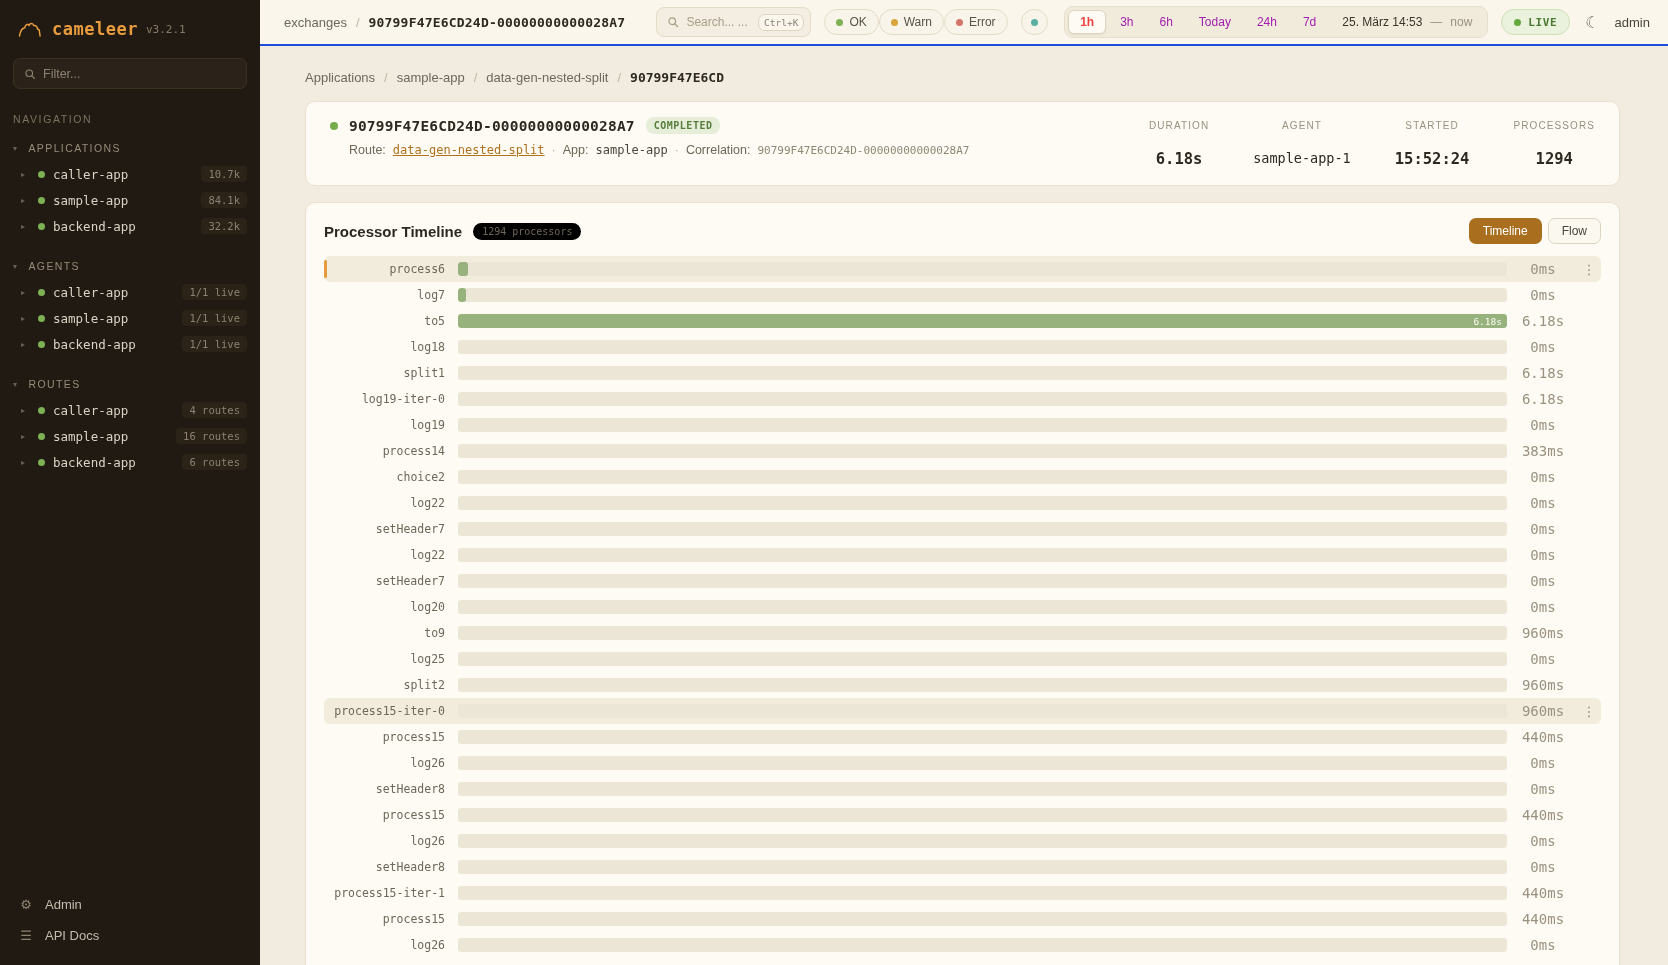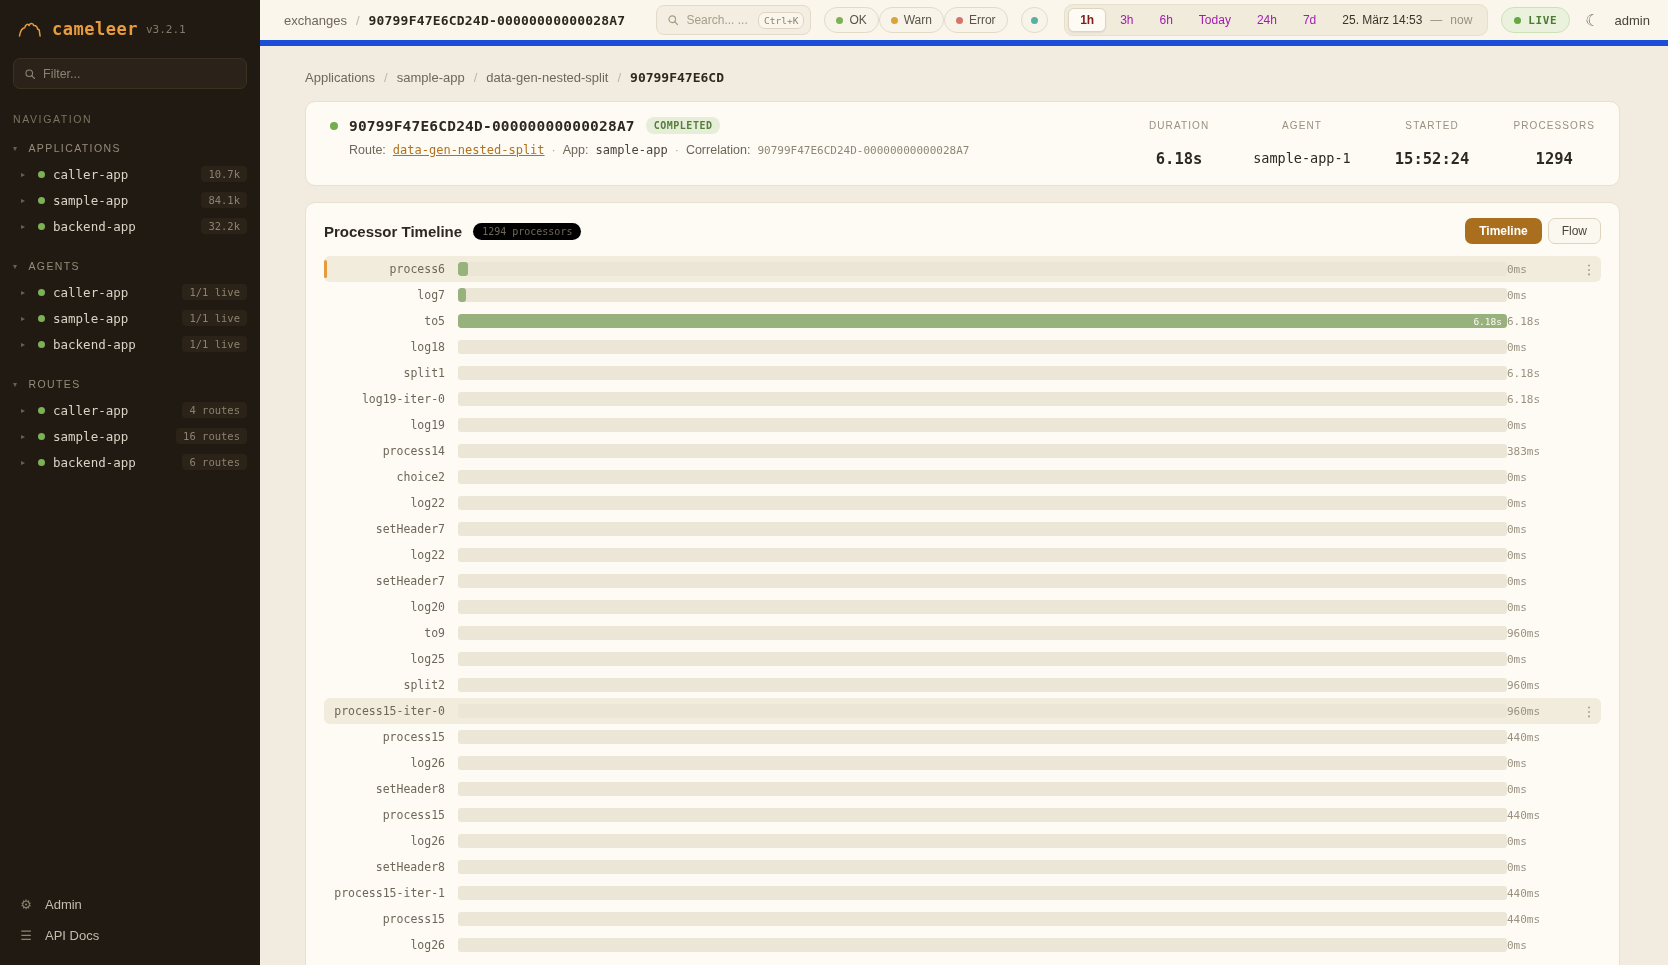--- a/index.html
+++ b/index.html
@@ -26,37 +26,37 @@
   .item-caret { font-size: 8px; color: #6a6052; width: 9px; }
   .item-dot { width: 7px; height: 7px; border-radius: 50%; background: #7cb154; flex-shrink: 0; }
   .item-label { font-family: "DejaVu Sans Mono", monospace; font-size: 12.5px; color: #d9d3c5; flex: 1; }
   .item-badge { font-family: "DejaVu Sans Mono", monospace; font-size: 10.5px; color: #8d8271; background: #2b2318; border-radius: 4px; padding: 2px 7px; }
   .sidebar-footer { margin-top: auto; padding: 8px 8px 0; }
   .foot-item { display: flex; align-items: center; gap: 11px; padding: 8px 10px; color: #c3bcae; font-size: 13px; cursor: pointer; border-radius: 6px; }
   .foot-icon { color: #8d8271; font-size: 13px; width: 16px; text-align: center; }
 
   
   .main { flex: 1; display: flex; flex-direction: column; height: 100%; overflow: hidden; }
-  .topbar { height: 46px; min-height: 46px; display: flex; align-items: center; gap: 13px; padding: 0 18px 0 24px; background: #faf6ec; border-bottom: 6px solid #1d4ed8; }
+  .topbar { height: 46px; min-height: 46px; display: flex; align-items: center; gap: 13px; padding: 0 18px 0 24px; background: #faf6ec; border-bottom: 2px solid #1d4ed8; }
   .crumb-top { display: flex; align-items: center; gap: 9px; white-space: nowrap; }
   .crumb-sec { color: #6f675a; cursor: pointer; }
   .crumb-sep { color: #c0b7a4; }
   .crumb-id { font-family: "DejaVu Sans Mono", monospace; font-weight: bold; font-size: 13px; color: #2e2920; letter-spacing: .2px; }
   .searchbar { display: flex; align-items: center; gap: 7px; background: #f3eee1; border: 1px solid #e3dbc7; border-radius: 8px; height: 30px; padding: 0 6px 0 10px; width: 155px; cursor: text; margin-left: 18px; }
   .searchbar svg { flex-shrink: 0; }
   .search-ph { color: #a79d89; font-size: 12px; flex: 1; white-space: nowrap; overflow: hidden; }
   .kbd { border: 1px solid #ddd5c1; border-radius: 7px; font-size: 9.5px; color: #8d8474; padding: 2px 5px; background: #faf6ec; font-family: "DejaVu Sans Mono", monospace; white-space: nowrap; }
   .chips { display: flex; }
   .chip { display: flex; align-items: center; gap: 6px; border: 1px solid #e3dbc7; background: #f8f4e9; border-radius: 14px; height: 26px; padding: 0 11px; font-size: 12px; color: #5a5347; cursor: pointer; }
   .chip-dot { width: 7px; height: 7px; border-radius: 50%; background: #999; }
   .dot-chip { padding: 0 9px; }
   .range-wrap { margin-left: auto; display: flex; align-items: center; background: #f1ebdc; border: 1px solid #e6dfcd; border-radius: 9px; padding: 3px; }
   .range-btns { display: flex; gap: 2px; }
   .range-btn { border: 1px solid transparent; background: transparent; font-size: 12px; color: #a21caf; padding: 4px 11px; border-radius: 6px; cursor: pointer; font-family: "Liberation Sans", sans-serif; }
-  .range-btn.active { background: #fdfbf4; border-color: #ddd5c2; color: #7f1d1d; font-weight: bold; box-shadow: 0 1px 2px rgba(0,0,0,.07); }
+  .range-btn.active { background: #fdfbf4; border-color: #ddd5c2; color: #ef4444; font-weight: bold; box-shadow: 0 1px 2px rgba(0,0,0,.07); }
   .range-date { font-size: 12px; color: #3a342b; padding: 0 12px 0 14px; white-space: nowrap; display: flex; gap: 8px; align-items: flex-start; }
   .range-date .dim { color: #9a9180; }
   .live-badge { display: flex; align-items: center; gap: 7px; background: #eaf2dd; border: 1px solid #cfe0b6; color: #4c7a32; border-radius: 13px; height: 26px; padding: 0 12px; font-size: 11px; font-weight: bold; font-family: "DejaVu Sans Mono", monospace; letter-spacing: .6px; cursor: pointer; }
   .live-dot { width: 7px; height: 7px; border-radius: 50%; background: #64a83e; }
   .moon { font-size: 16px; color: #6f675a; cursor: pointer; padding: 0 2px; }
   .user-name { font-size: 13px; color: #4a443a; cursor: pointer; }
 
   
   .content { flex: 1; padding: 24px 48px 0 45px; overflow: hidden; }
   .crumbs { display: flex; gap: 9px; align-items: center; font-size: 13px; color: #6f675a; margin-bottom: 16px; }
@@ -80,32 +80,32 @@
   .stat-label { font-size: 10px; letter-spacing: 1.1px; color: #9a9080; margin-bottom: 19px; }
   .stat-value { font-family: "DejaVu Sans Mono", monospace; font-size: 15.5px; font-weight: bold; color: #2e2920; }
   .stat-agent .stat-value { font-weight: normal; font-size: 13.5px; }
 
   .timeline-card { margin-top: 16px; padding: 15px 18px 20px; }
   .tl-head { display: flex; align-items: center; gap: 11px; }
   .tl-title { font-size: 15px; font-weight: bold; color: #2e2920; }
   .tl-badge { background: #000000; border-radius: 11px; padding: 3px 9px; font-size: 10px; color: #6f675a; }
   .tl-toggle { margin-left: auto; display: flex; gap: 6px; }
   .view-btn { font-size: 12px; padding: 5px 13px; border-radius: 7px; cursor: pointer; border: 1px solid transparent; font-family: "Liberation Sans", sans-serif; }
-  .view-btn.active { background: #a96e1e; color: #fff; font-weight: bold; }
+  .view-btn.active { background: #a96e1e; color: #fff; font-weight: normal; }
   .view-btn.inactive { background: #fbf8ef; border-color: #ddd5c2; color: #4a443a; }
 
   .rows { margin-top: 12px; }
   .t-row { display: flex; align-items: center; height: 26px; position: relative; border-radius: 6px; padding: 0 2px 0 6px; cursor: pointer; }
   .t-row.selected, .t-row.highlight { background: #f2ecdd; }
   .t-row.selected::before { content: ""; position: absolute; left: 0; top: 4px; bottom: 4px; width: 3px; border-radius: 3px; background: #e79b3e; }
   .row-label { width: 128px; text-align: right; font-family: "DejaVu Sans Mono", monospace; font-size: 11.5px; color: #6f675a; padding-right: 13px; white-space: nowrap; flex-shrink: 0; }
   .row-track { flex: 1; height: 14px; background: #ece6d6; border-radius: 3px; position: relative; overflow: hidden; }
   .row-bar { position: absolute; top: 0; bottom: 0; left: 0; background: #97b27d; border-radius: 3px; display: flex; align-items: center; justify-content: flex-end; }
   .bar-label { color: #fdfbf4; font-size: 9.5px; font-family: "DejaVu Sans Mono", monospace; padding-right: 5px; }
-  .row-duration { width: 72px; text-align: left; font-family: "DejaVu Sans Mono", monospace; font-size: 11px; color: #9a9180; flex-shrink: 0; }
+  .row-duration { width: 72px; text-align: center; font-family: "DejaVu Sans Mono", monospace; font-size: 14px; color: #9a9180; flex-shrink: 0; }
   .row-kebab { width: 20px; text-align: center; color: #8d8474; font-size: 13px; visibility: hidden; cursor: pointer; flex-shrink: 0; }
   .t-row.selected .row-kebab, .t-row.highlight .row-kebab { visibility: visible; }
 </style>
 </head>
 <body>
 
 <div class="app">
 
   <aside class="sidebar">
     <div class="logo-row">

